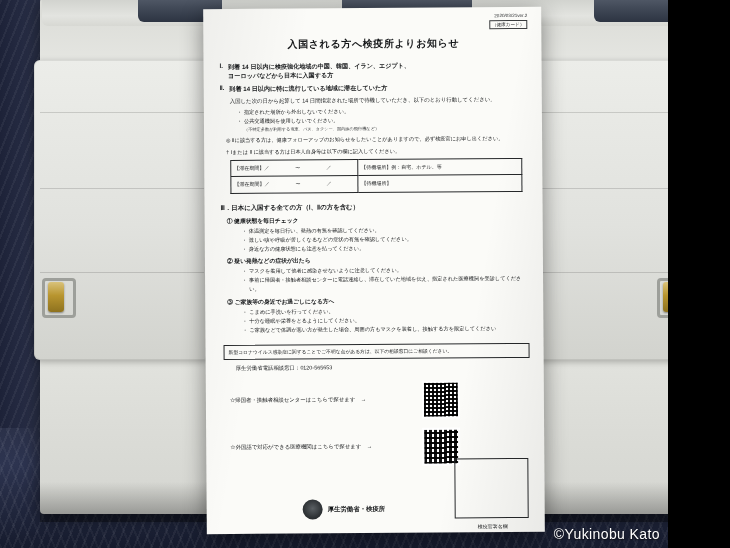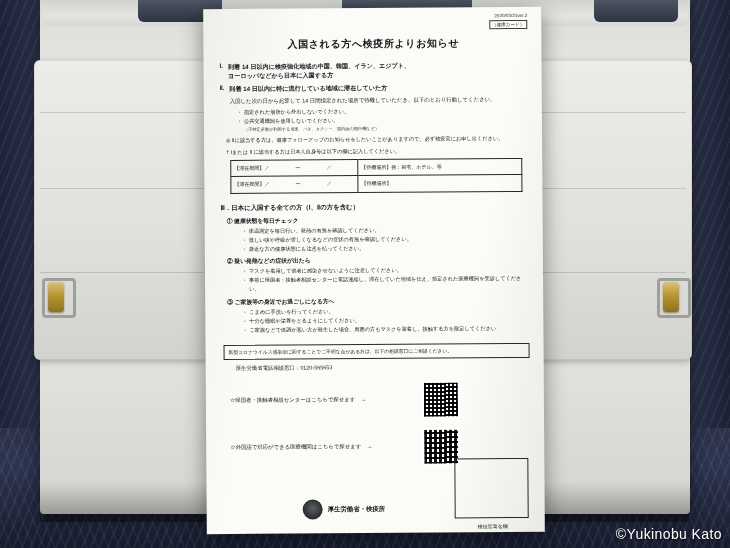--- a/index.html
+++ b/index.html
@@ -10,21 +10,21 @@
   body {
     width: 730px;
     height: 548px;
     overflow: hidden;
     font-family: "Liberation Sans", sans-serif;
   }
 
   
   #scene {
     position: relative;
-    width: 730px;
+    width: 668px;
     height: 548px;
     overflow: hidden;
     background: #2c3348;
   }
 
   
   .seat-fabric {
     position: absolute;
     inset: 0;
     background:

